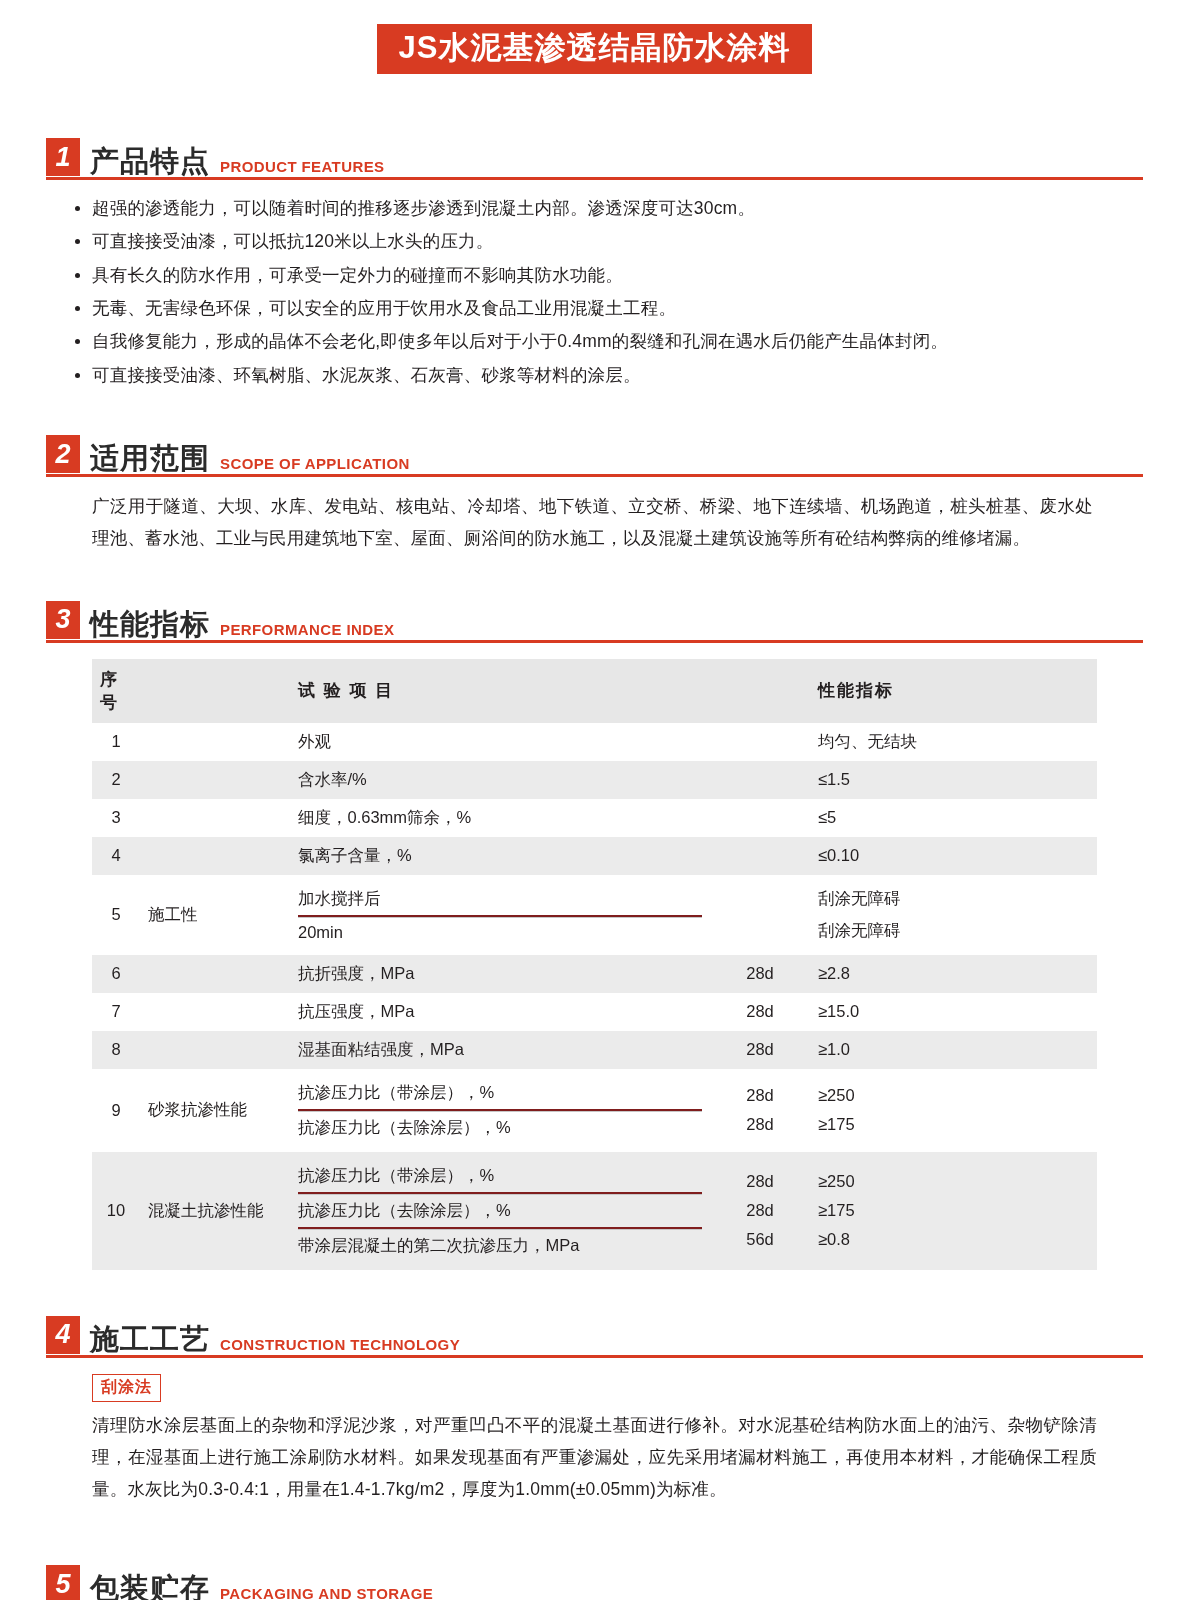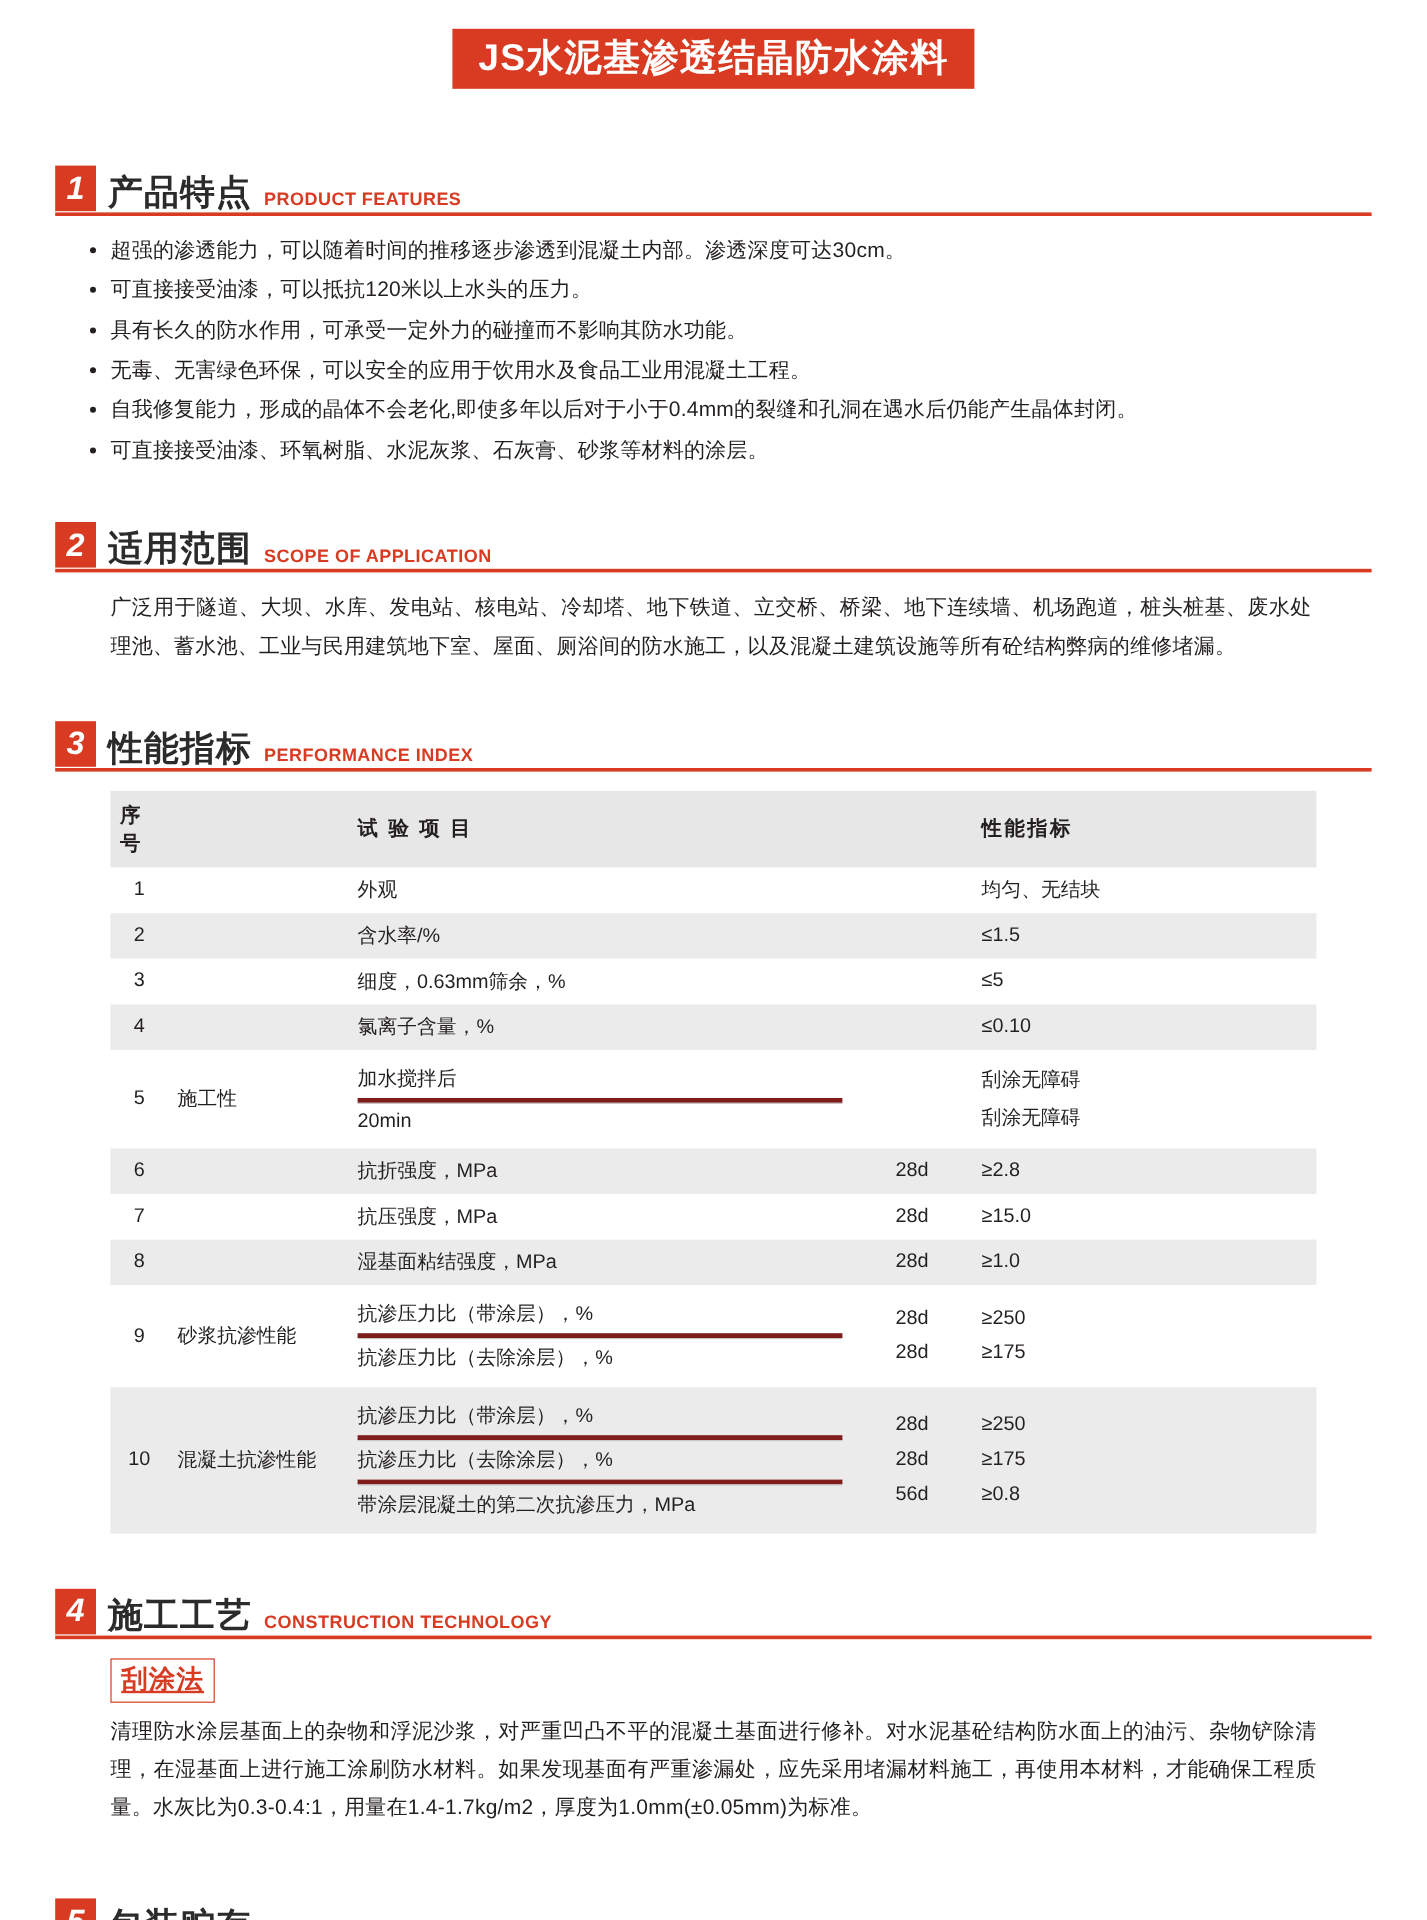--- a/index.html
+++ b/index.html
@@ -141,45 +141,44 @@
     vertical-align: middle;
   }
   table.perf tr.alt td { background: #ebebeb; }
   table.perf tr.plain td { background: #ffffff; }
   .c-no { width: 48px; text-align: center; }
   .c-grp { width: 150px; }
   .c-item { width: 420px; }
   .c-age { width: 100px; }
   .c-val { }
   .subdiv {
-    border-bottom: 4px solid #7f1d1d;
+    border-bottom: 2px solid #7f1d1d;
   }
   .stack { display: flex; flex-direction: column; }
   .stack > div { padding: 5px 0; }
   .stack > div + div { border-top: 1px solid #c7c7c7; }
   .stack.noline > div + div { border-top: none; }
   .center { text-align: center; }
 
   
   .ct-wrap {
     display: flex;
     gap: 34px;
     padding: 16px 46px 0 46px;
   }
   .ct-col { flex: 1 1 0; }
   .tag {
     display: inline-block;
     color: #d83b22;
-    font-size: 22px;
+    font-size: 16px;
     font-weight: bold;
     border: 1.5px solid #d83b22;
     padding: 2px 8px 3px 8px;
     margin-bottom: 8px;
     letter-spacing: 1px;
-    text-decoration: underline;
   }
   .ct-p {
     font-size: 17.5px;
     line-height: 1.82;
     text-align: justify;
     margin: 0 0 14px 0;
     letter-spacing: 0.2px;
   }
 
   

